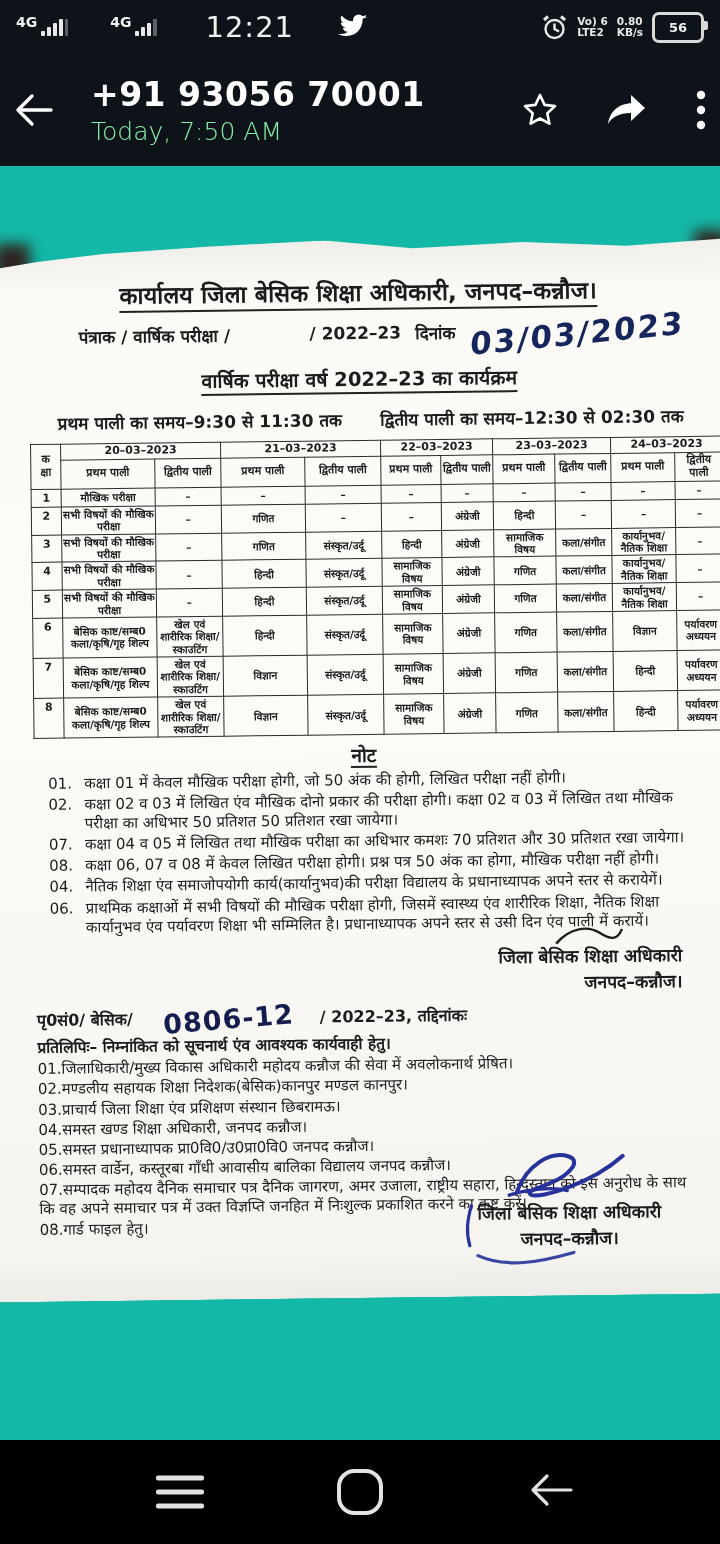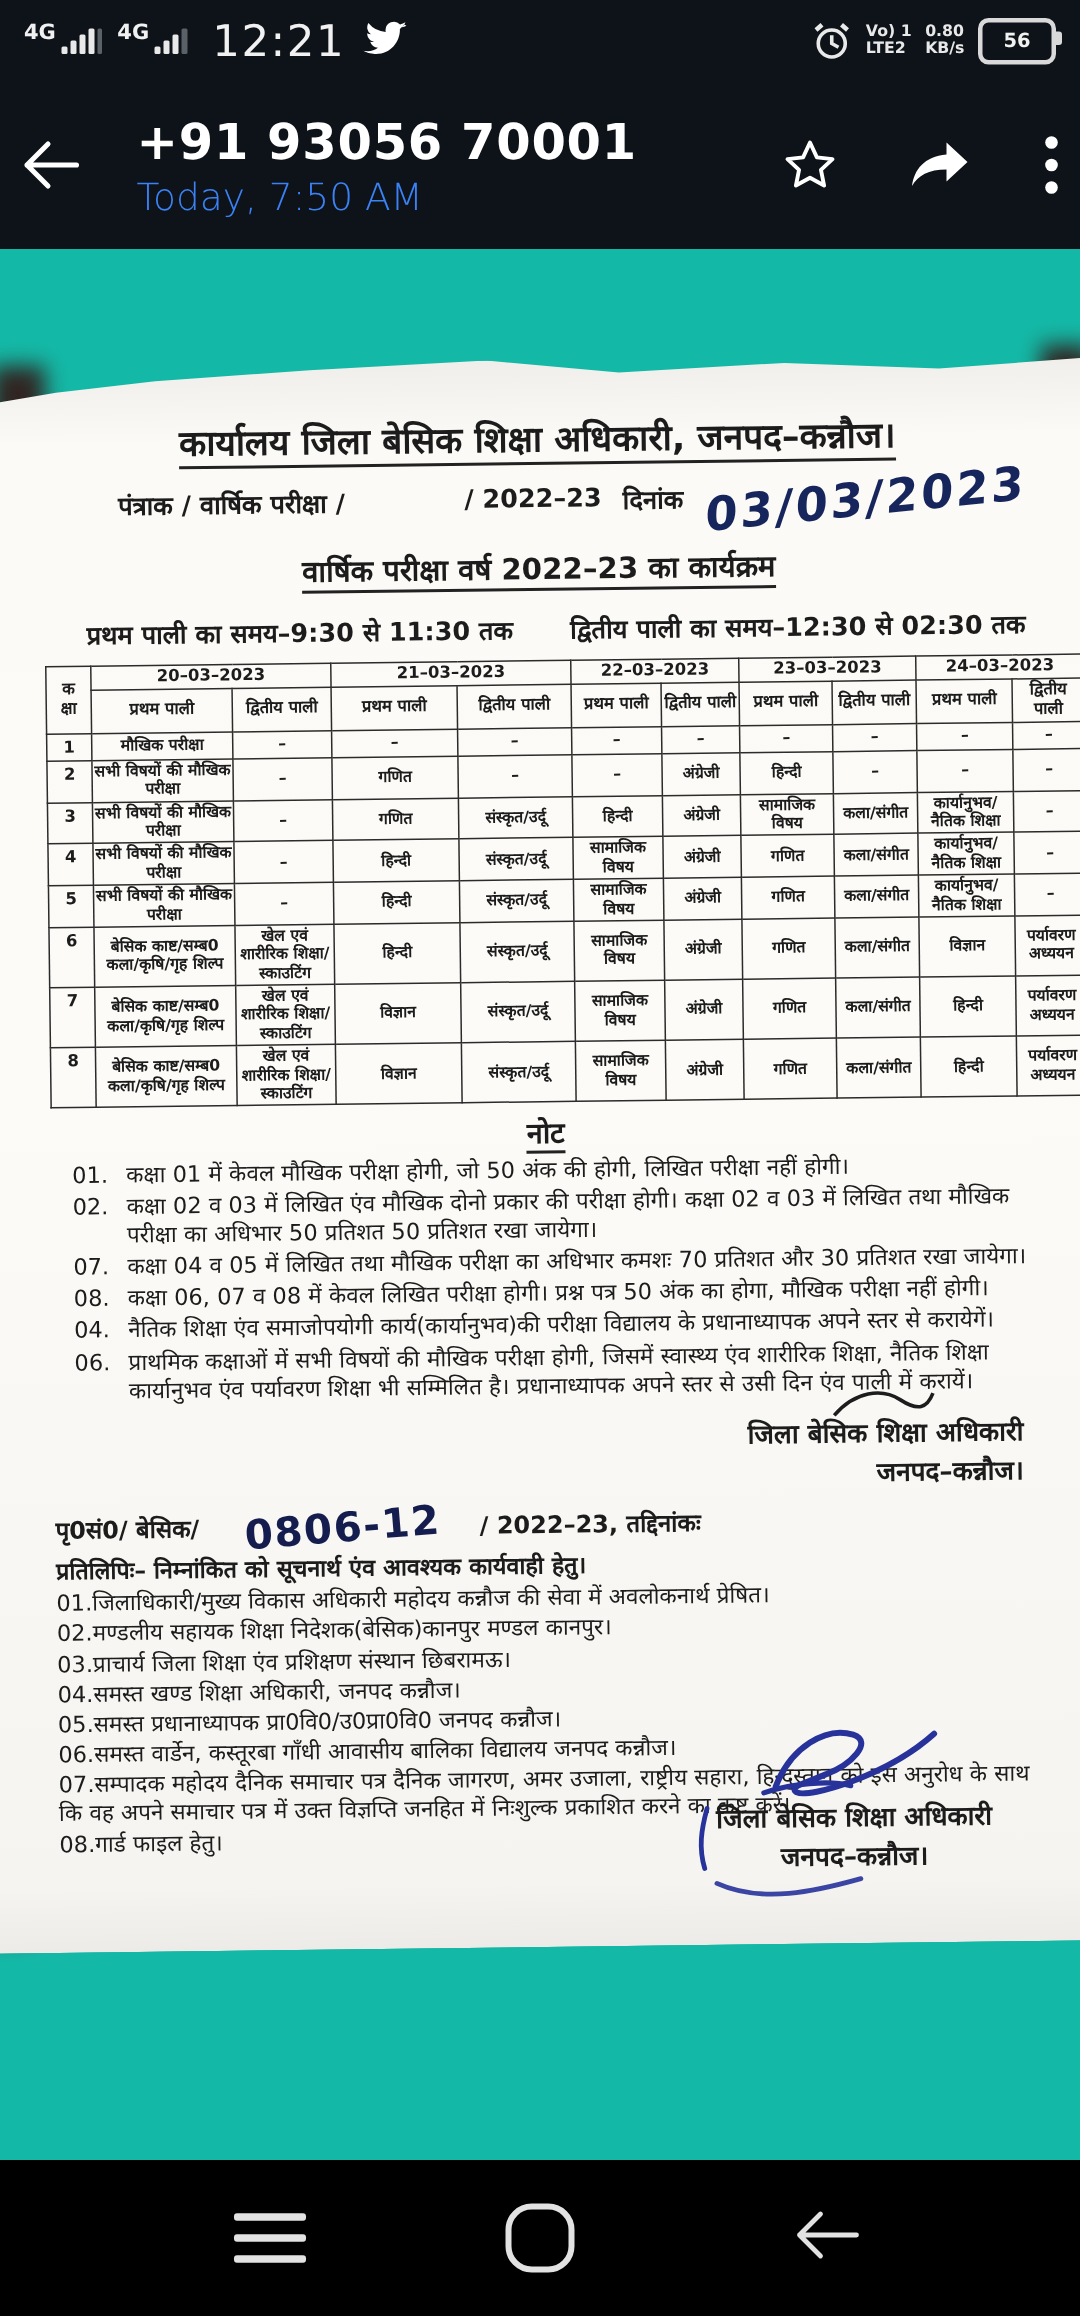--- a/index.html
+++ b/index.html
@@ -1,39 +1,39 @@
 <!DOCTYPE html>
 <html><head>
 <meta charset="utf-8">
 <style>
   html,body{margin:0;padding:0;background:#000;}
   .screen{position:relative;width:720px;height:1544px;background:#000;overflow:hidden;
           font-family:"DejaVu Sans",sans-serif;-webkit-font-smoothing:antialiased;}
 
   
   .status-bar{position:absolute;top:0;left:0;right:0;height:54px;background:#0d1318;
-              display:flex;align-items:center;padding:0 16px;color:#f1f1f1;z-index:5;}
+              display:flex;align-items:center;padding:0 16px;color:#f1f1f1;z-index:5;gap:32px;}
   .sig{display:inline-flex;align-items:flex-end;gap:2px;margin-right:10px;}
   .sig .net{font-size:14px;font-weight:bold;margin-right:2px;position:relative;top:-6px;}
   .sig i{display:block;width:4px;background:#e9e9e9;border-radius:1px;}
   .sig i.dim{background:#5a6167;}
   .sb-time{font-size:29px;font-weight:400;margin:0 12px 0 6px;letter-spacing:1px;}
   .sb-right{margin-left:auto;display:flex;align-items:center;gap:9px;}
   .tiny2{font-size:10.5px;line-height:11.5px;font-weight:bold;color:#e8e8e8;text-align:left;}
   .battery{position:relative;width:46px;height:25px;border:3px solid #d9d9d9;border-radius:7px;
            display:flex;align-items:center;justify-content:center;font-size:13px;font-weight:bold;}
   .battery:after{content:"";position:absolute;right:-7px;top:6px;width:4px;height:9px;background:#d9d9d9;border-radius:0 2px 2px 0;}
 
   
   .app-bar{position:absolute;top:54px;left:0;right:0;height:112px;background:#0d1318;
            display:flex;align-items:center;padding:0 3px;color:#fff;z-index:5;}
   .back-btn{width:62px;display:flex;justify-content:center;}
   .hdr-text{margin-left:26px;flex:1;min-width:0;}
   .hdr-title{font-size:33px;font-weight:700;letter-spacing:.5px;}
-  .hdr-sub{font-size:25px;color:#3b82f6;font-weight:300;margin-top:3px;}
+  .hdr-sub{font-size:25px;color:#86efac;font-weight:300;margin-top:3px;}
   .hdr-icons{display:flex;align-items:center;gap:48px;margin-right:10px;}
 
   
   .photo{position:absolute;top:166px;left:0;right:0;height:1274px;background:#14b8a6;overflow:hidden;}
   .blotch{position:absolute;background:#360b0b;filter:blur(7px);opacity:.85;}
   .stray-mark{position:absolute;left:0;top:128px;width:30px;height:4px;background:#cfcfcd;transform:rotate(-6deg);}
 
   .paper{position:absolute;left:-8px;top:74px;width:736px;height:1058px;
          background:linear-gradient(180deg,#efeeea,#fbfaf6 5%,#fcfbf8 45%,#f5f4f0 96%,#ecebe7);
          transform:rotate(-0.7deg);color:#1c1c1c;
@@ -115,21 +115,21 @@
     </span>
     <span class="sb-right">
       <span style="display:inline-flex;">
         <svg width="27" height="27" viewBox="0 0 27 27" fill="none" stroke="#e9e9e9" stroke-width="2.4">
           <circle cx="13.5" cy="15" r="9"></circle>
             <path d="M13.5 9.5v5.5l4.5 2.5"></path>
           <path d="M3 6l4-3.5M24 6l-4-3.5" stroke-width="3"></path>
         </svg>
       </span>
       <span class="tiny2">
-        <div>Vo) 1</div>
+        <div>Vo) 6</div>
           <div>LTE2</div>
       </span>
       <span class="tiny2">
         <div>0.80</div>
           <div>KB/s</div>
       </span>
       <span class="battery">
         <span>56</span>
       </span>
     </span>

